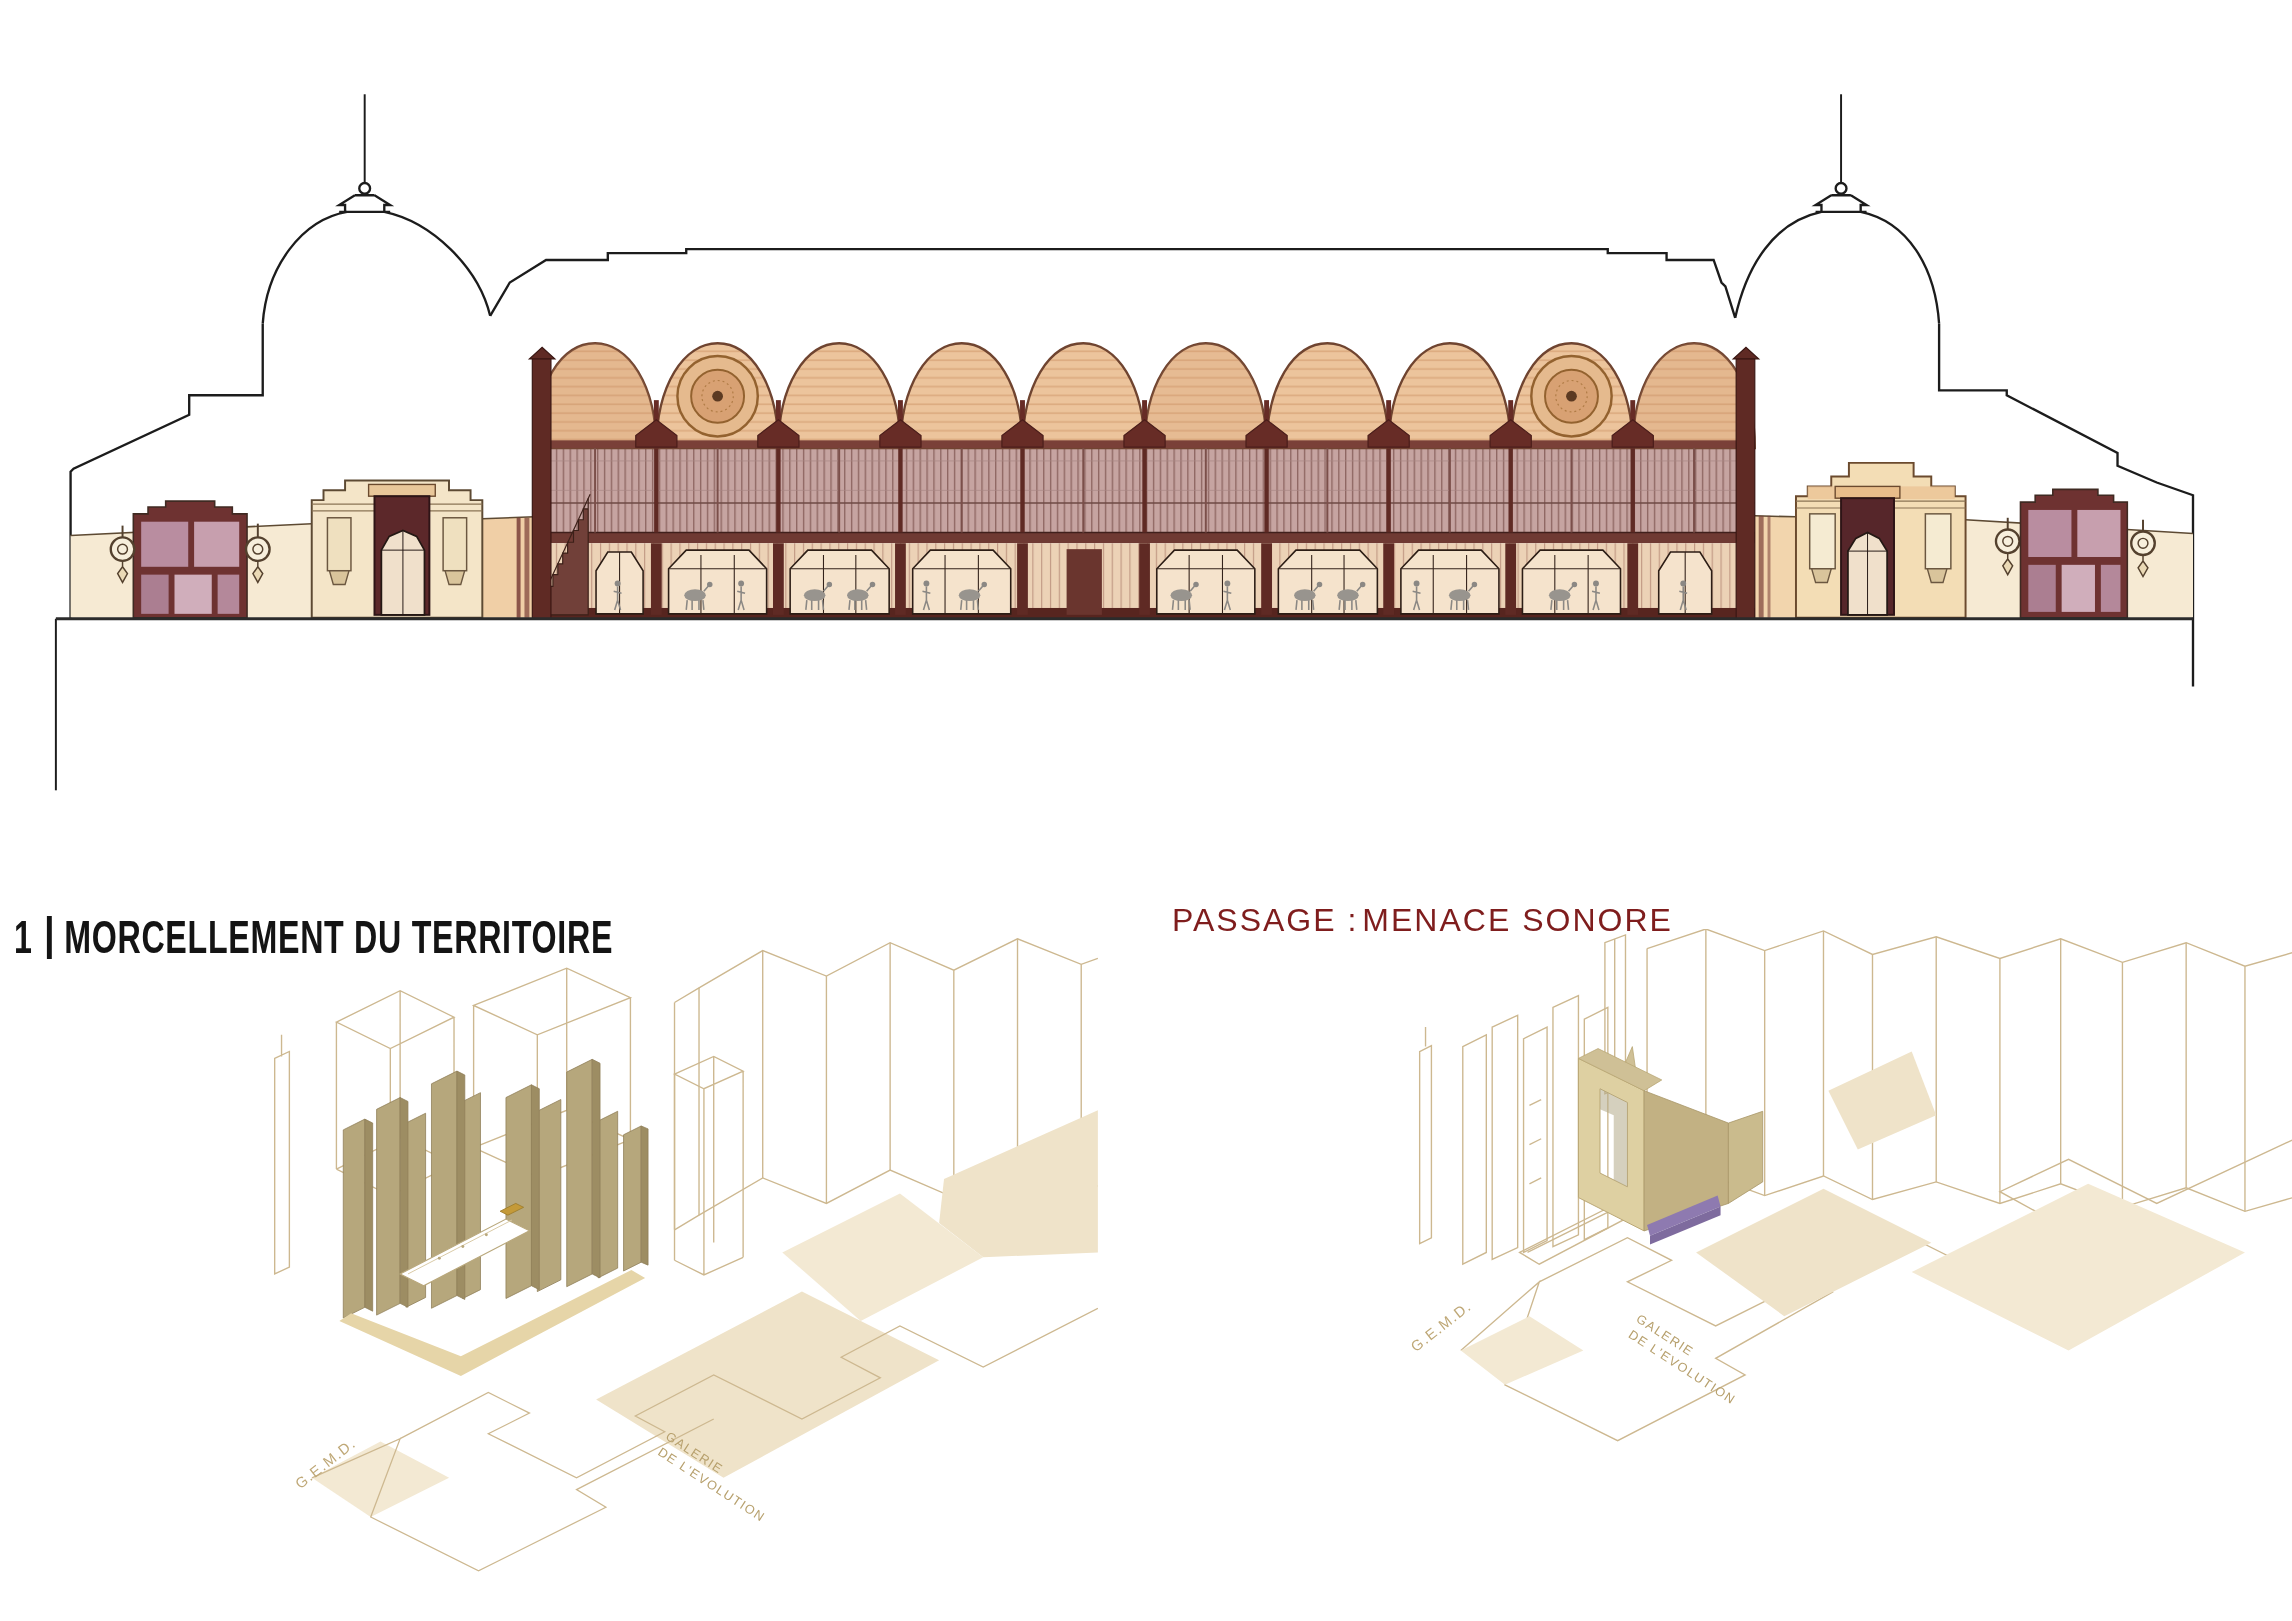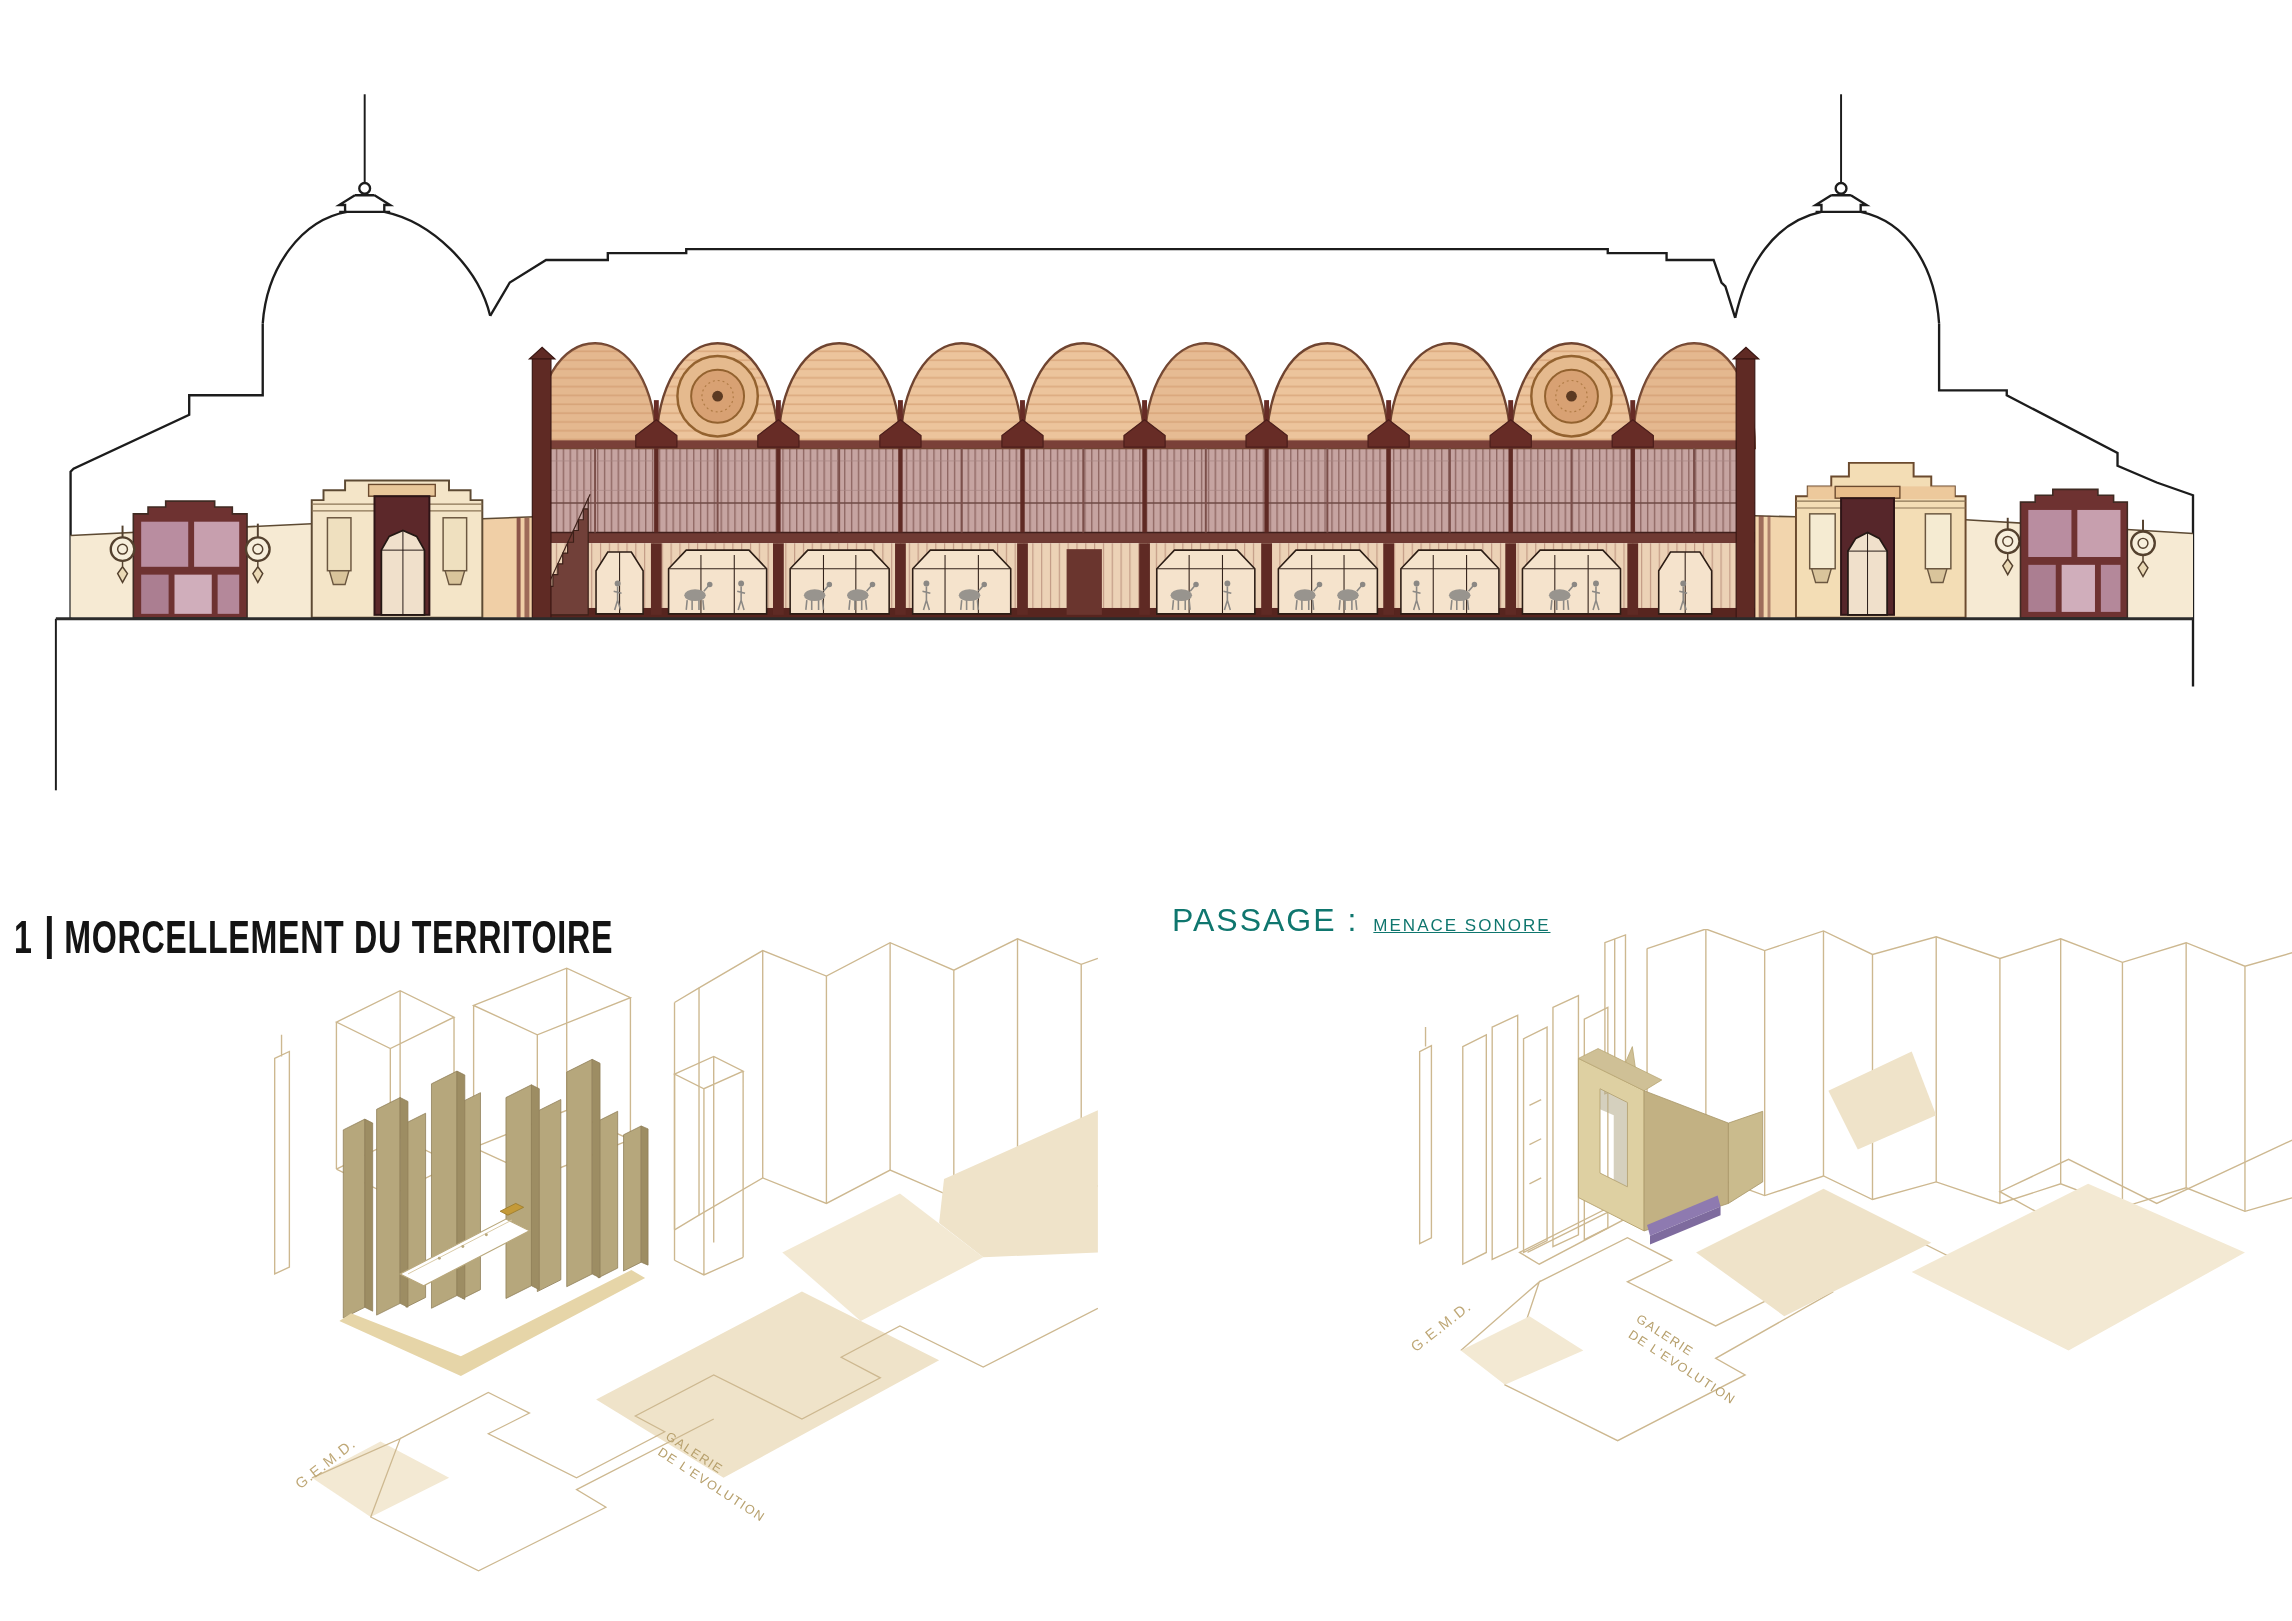--- a/index.html
+++ b/index.html
@@ -4,24 +4,24 @@
 <style>
   html,body{margin:0;padding:0;background:#ffffff;}
   .page{position:relative;width:2293px;height:1621px;background:#ffffff;overflow:hidden;
         font-family:"Liberation Sans", sans-serif;}
   svg{position:absolute;display:block;}
   .title-left{position:absolute;left:13.7px;top:910px;display:flex;align-items:center;
       color:#141414;white-space:nowrap;transform:scaleX(.70);transform-origin:left center;}
   .title-left .num{font-size:46px;font-weight:700;letter-spacing:0;}
   .title-left .bar{display:inline-block;width:6.9px;height:43px;background:#141414;margin:0 17.6px 0 21.6px;}
   .title-left .txt{font-size:46px;font-weight:700;letter-spacing:1px;}
-  .title-right{position:absolute;left:1172px;top:902px;display:flex;align-items:baseline;gap:15px;
-      color:#0f766e;white-space:nowrap;}
+  .title-right{position:absolute;left:1172px;top:902px;display:flex;align-items:baseline;gap:4px;
+      color:#7f1d1d;white-space:nowrap;}
   .title-right .primary{font-size:32px;letter-spacing:2px;font-weight:400;}
-  .title-right .secondary{font-size:17px;letter-spacing:2px;font-weight:400;text-decoration:underline;}
+  .title-right .secondary{font-size:32px;letter-spacing:2px;font-weight:400;}
   text{font-family:"Liberation Sans", sans-serif;}
 </style>
 </head>
 <body>
 
 <div class="page">
 
 <svg style="left:0;top:0" width="2293" height="814" viewBox="0 0 2339 830">
   <defs>
     <pattern id="arcStripes" patternUnits="userSpaceOnUse" width="10" height="9">

